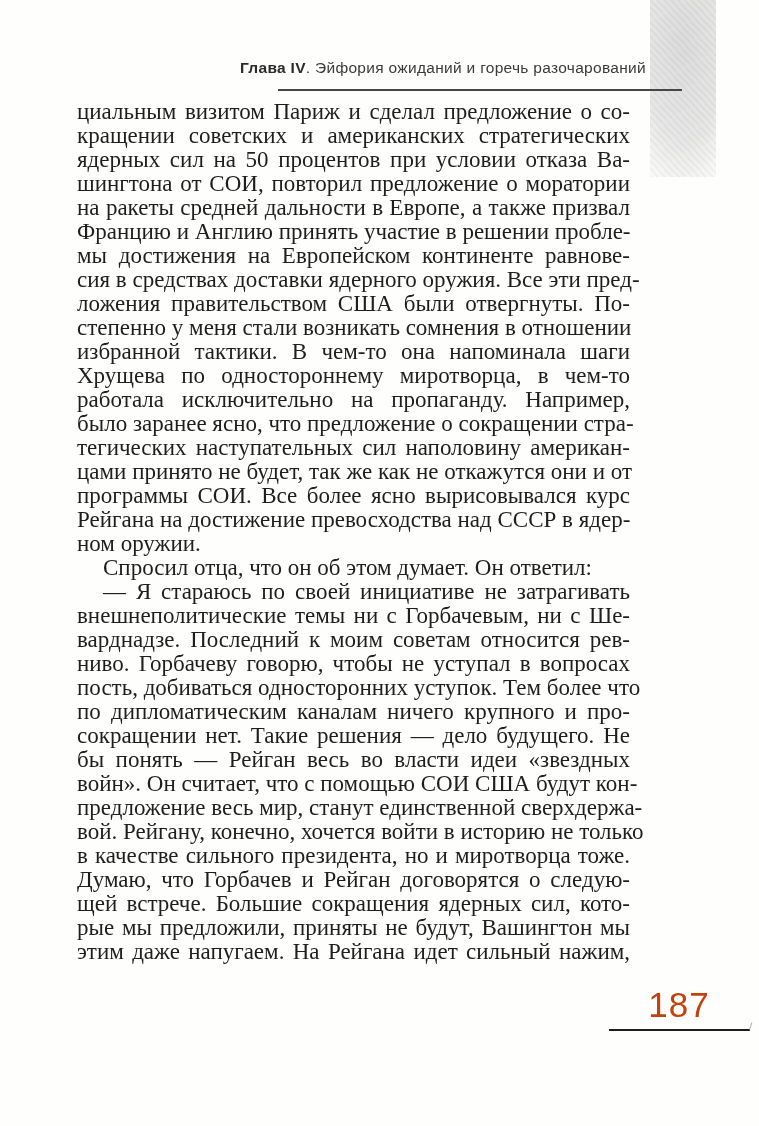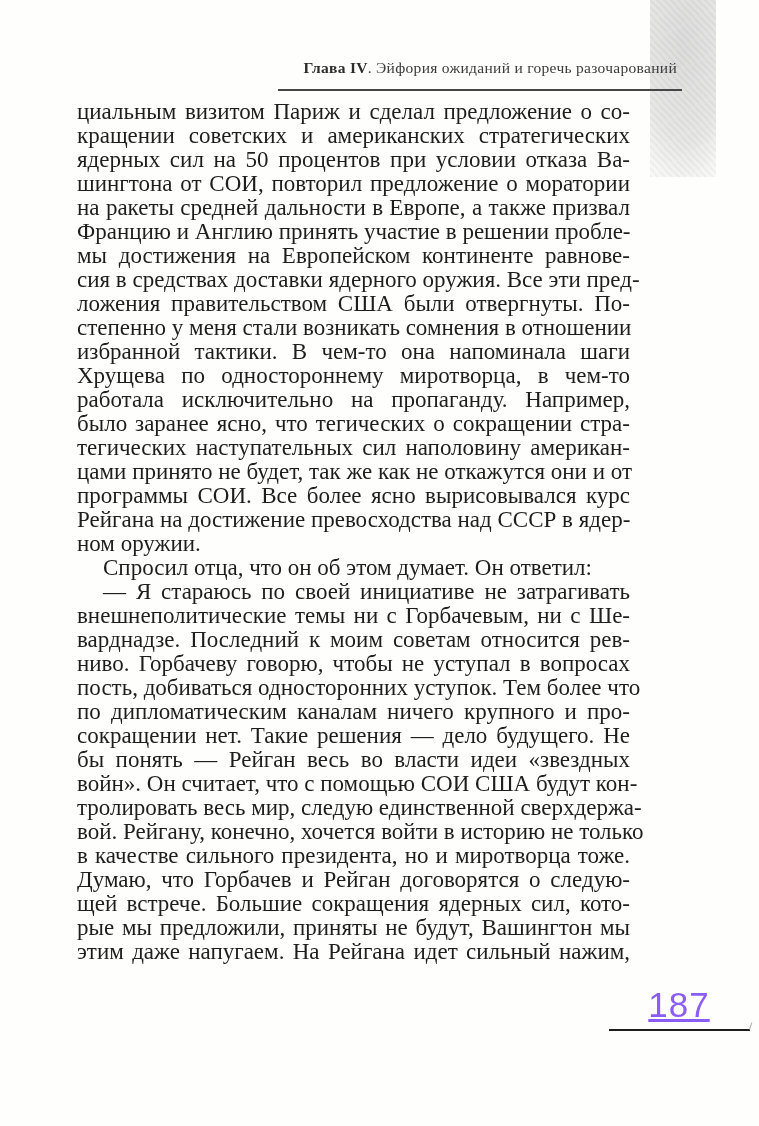--- a/index.html
+++ b/index.html
@@ -33,22 +33,22 @@
         rgba(230,230,230,0.25) 80%,
         rgba(255,255,255,0) 98%);
   }
 
   
   .running-head {
     position: absolute;
     left: 240px;
     top: 57px;
     width: 437px;
-    text-align: right;
-    font-family: Liberation Serif, serif;
+    text-align: left;
+    font-family: Liberation Sans, sans-serif;
     font-size: 15.5px;
     line-height: 22px;
     color: #3b3b3b;
     letter-spacing: 0.3px;
     white-space: nowrap;
   }
   .running-head .chapter {
     font-weight: bold;
     color: #2c2c2c;
   }
@@ -87,23 +87,22 @@
   
   .page-number {
     position: absolute;
     left: 638px;
     top: 986px;
     width: 82px;
     text-align: center;
     font-family: "Liberation Sans", "DejaVu Sans", sans-serif;
     font-size: 35px;
     line-height: 38px;
-    color: #8b5cf6;
+    color: #c2410c;
     letter-spacing: 1px;
-    text-decoration: underline;
   }
   .page-number-rule {
     position: absolute;
     left: 609px;
     top: 1029px;
     width: 141px;
     height: 2px;
     background: #1d1d1d;
   }
   .edge-mark {
@@ -136,37 +135,37 @@
       <div class="line">шингтона от СОИ, повторил предложение о моратории</div>
       <div class="line">на ракеты средней дальности в Европе, а также призвал</div>
       <div class="line">Францию и Англию принять участие в решении пробле-</div>
       <div class="line">мы достижения на Европейском континенте равнове-</div>
       <div class="line">сия в средствах доставки ядерного оружия. Все эти пред-</div>
       <div class="line">ложения правительством США были отвергнуты. По-</div>
       <div class="line">степенно у меня стали возникать сомнения в отношении</div>
       <div class="line">избранной тактики. В чем-то она напоминала шаги</div>
       <div class="line">Хрущева по одностороннему миротворца, в чем-то</div>
       <div class="line">работала исключительно на пропаганду. Например,</div>
-      <div class="line">было заранее ясно, что тегических о сокращении стра-</div>
+      <div class="line">было заранее ясно, что предложение о сокращении стра-</div>
       <div class="line">тегических наступательных сил наполовину американ-</div>
       <div class="line">цами принято не будет, так же как не откажутся они и от</div>
       <div class="line">программы СОИ. Все более ясно вырисовывался курс</div>
       <div class="line">Рейгана на достижение превосходства над СССР в ядер-</div>
       <div class="line para-end">ном оружии.</div>
       <div class="line indent para-end">Спросил отца, что он об этом думает. Он ответил:</div>
       <div class="line indent">— Я стараюсь по своей инициативе не затрагивать</div>
       <div class="line">внешнеполитические темы ни с Горбачевым, ни с Ше-</div>
       <div class="line">варднадзе. Последний к моим советам относится рев-</div>
       <div class="line">ниво. Горбачеву говорю, чтобы не уступал в вопросах</div>
       <div class="line">пость, добиваться односторонних уступок. Тем более что</div>
       <div class="line">по дипломатическим каналам ничего крупного и про-</div>
       <div class="line">сокращении нет. Такие решения — дело будущего. Не</div>
       <div class="line">бы понять — Рейган весь во власти идеи «звездных</div>
       <div class="line">войн». Он считает, что с помощью СОИ США будут кон-</div>
-      <div class="line">тролировать весь мир, следую единственной сверхдержа-</div>
+      <div class="line">предложение весь мир, станут единственной сверхдержа-</div>
       <div class="line">вой. Рейгану, конечно, хочется войти в историю не только</div>
       <div class="line">в качестве сильного президента, но и миротворца тоже.</div>
       <div class="line">Думаю, что Горбачев и Рейган договорятся о следую-</div>
       <div class="line">щей встрече. Большие сокращения ядерных сил, кото-</div>
       <div class="line">рые мы предложили, приняты не будут, Вашингтон мы</div>
       <div class="line">этим даже напугаем. На Рейгана идет сильный нажим,</div>
     </div>
 
   <div class="page-number">187</div>
   <div class="page-number-rule"></div>

